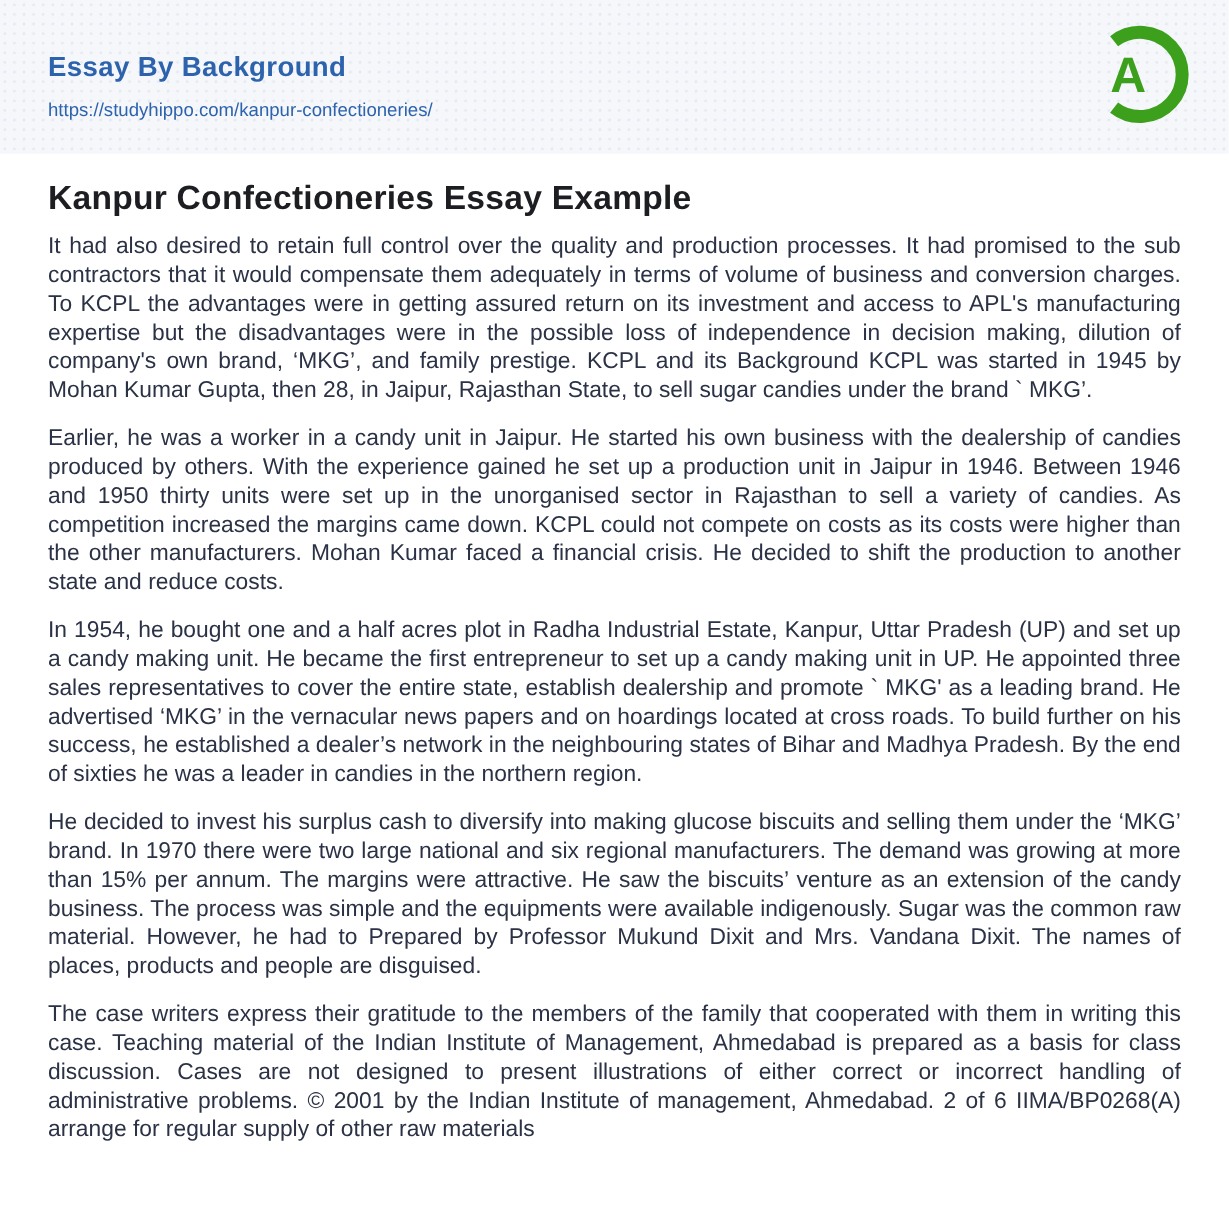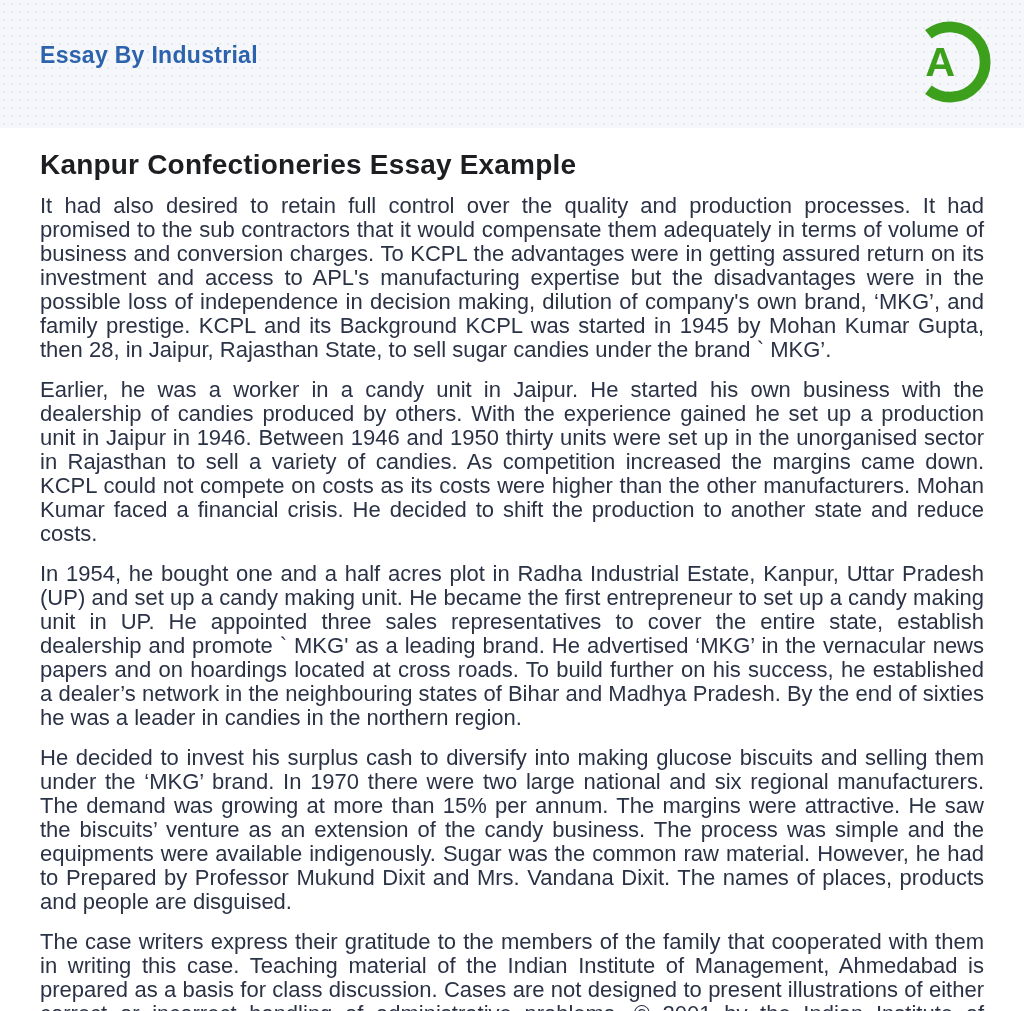--- a/index.html
+++ b/index.html
@@ -66,33 +66,34 @@
   .content { padding: 21px 40px 0 40px; }
   .essay-title {
     margin: 0 0 13px 0;
     font-size: 28px;
     font-weight: 800;
     letter-spacing: 0.2px;
     color: var(--title-color, #1d1e21);
   }
   .content p {
     margin: 0 0 16px 0;
-    font-size: 22px;
+    font-size: 19px;
     line-height: 24px;
     text-align: justify;
     color: var(--body-text, #2b3245);
   }
 </style>
 </head>
 <body>
 
 <div class="page">
 
   <header class="site-header">
-    <div class="site-name">Essay By Industrial</div>
+    <div class="site-name">Essay By Background</div>
+    <a class="page-url">https://studyhippo.com/kanpur-confectioneries/</a>
     <div class="logo">
       <svg viewBox="0 0 100 100" aria-hidden="true">
         <path class="arc" d="M 26 19.3 A 39 39 0 1 1 26 80.7"></path>
         <text class="letter" x="39" y="66" text-anchor="middle">A</text>
       </svg>
     </div>
   </header>
 
   <main class="content">
     <h1 class="essay-title">Kanpur Confectioneries Essay Example</h1>

